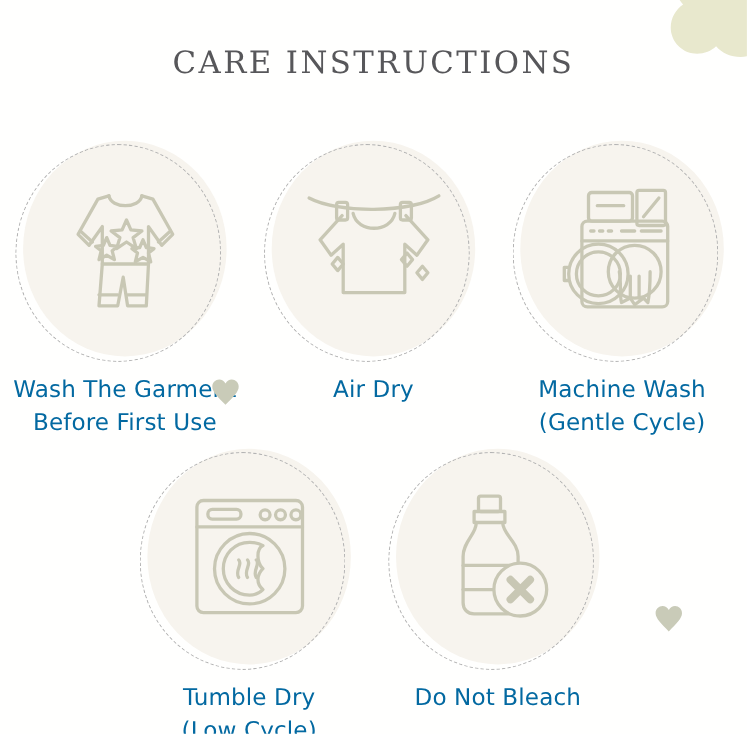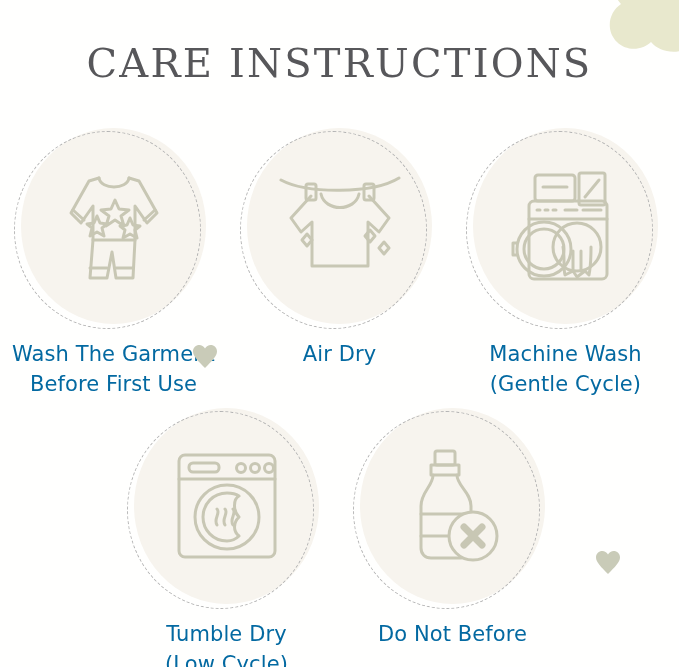--- a/index.html
+++ b/index.html
@@ -27,21 +27,21 @@
   }
 
   
   #page-title {
     position: absolute;
     top: 40px;
     left: 0;
     width: 679px;
     text-align: center;
     font-family: "DejaVu Serif", serif;
-    font-size: 40px;
+    font-size: 28px;
     font-weight: 400;
     letter-spacing: 2.2px;
     color: #57575a;
     white-space: nowrap;
   }
 
   
   .care-row {
     position: absolute;
     left: 0;
@@ -237,21 +237,21 @@
         <path d="M28 17 L56 17 L56 27 L28 27 Z"></path>
 
         <path d="M30 27 C30 38, 18 44, 18 58 L18 100 C18 106, 22 110, 28 110 L58 110 C64 110, 68 106, 68 100 L68 58 C68 44, 54 38, 54 27"></path>
         <path d="M18 66 L68 66"></path>
         <path d="M18 88 L62 88"></path>
 
         <circle cx="70" cy="88" r="24" fill="#f7f4ee"></circle>
         <path d="M61 79 L79 97 M79 79 L61 97" stroke-width="7"></path>
       </svg>
     </div>
-    <div class="care-label">Do Not Before</div>
+    <div class="care-label">Do Not Bleach</div>
   </div>
 
   <div style="width:0;"></div>
 </div>
 
 <div class="heart" id="heart-inline-1">
   <svg width="26" height="26" viewBox="0 0 26 26">
     <path d="M13 24 C6 17, 1 12, 1 7.5 C1 3.6, 4 1, 7.3 1 C9.6 1, 11.7 2.4, 13 4.6 C14.3 2.4, 16.4 1, 18.7 1 C22 1, 25 3.6, 25 7.5 C25 12, 20 17, 13 24 Z" fill="#c9cbb8"></path>
   </svg>
 </div>

